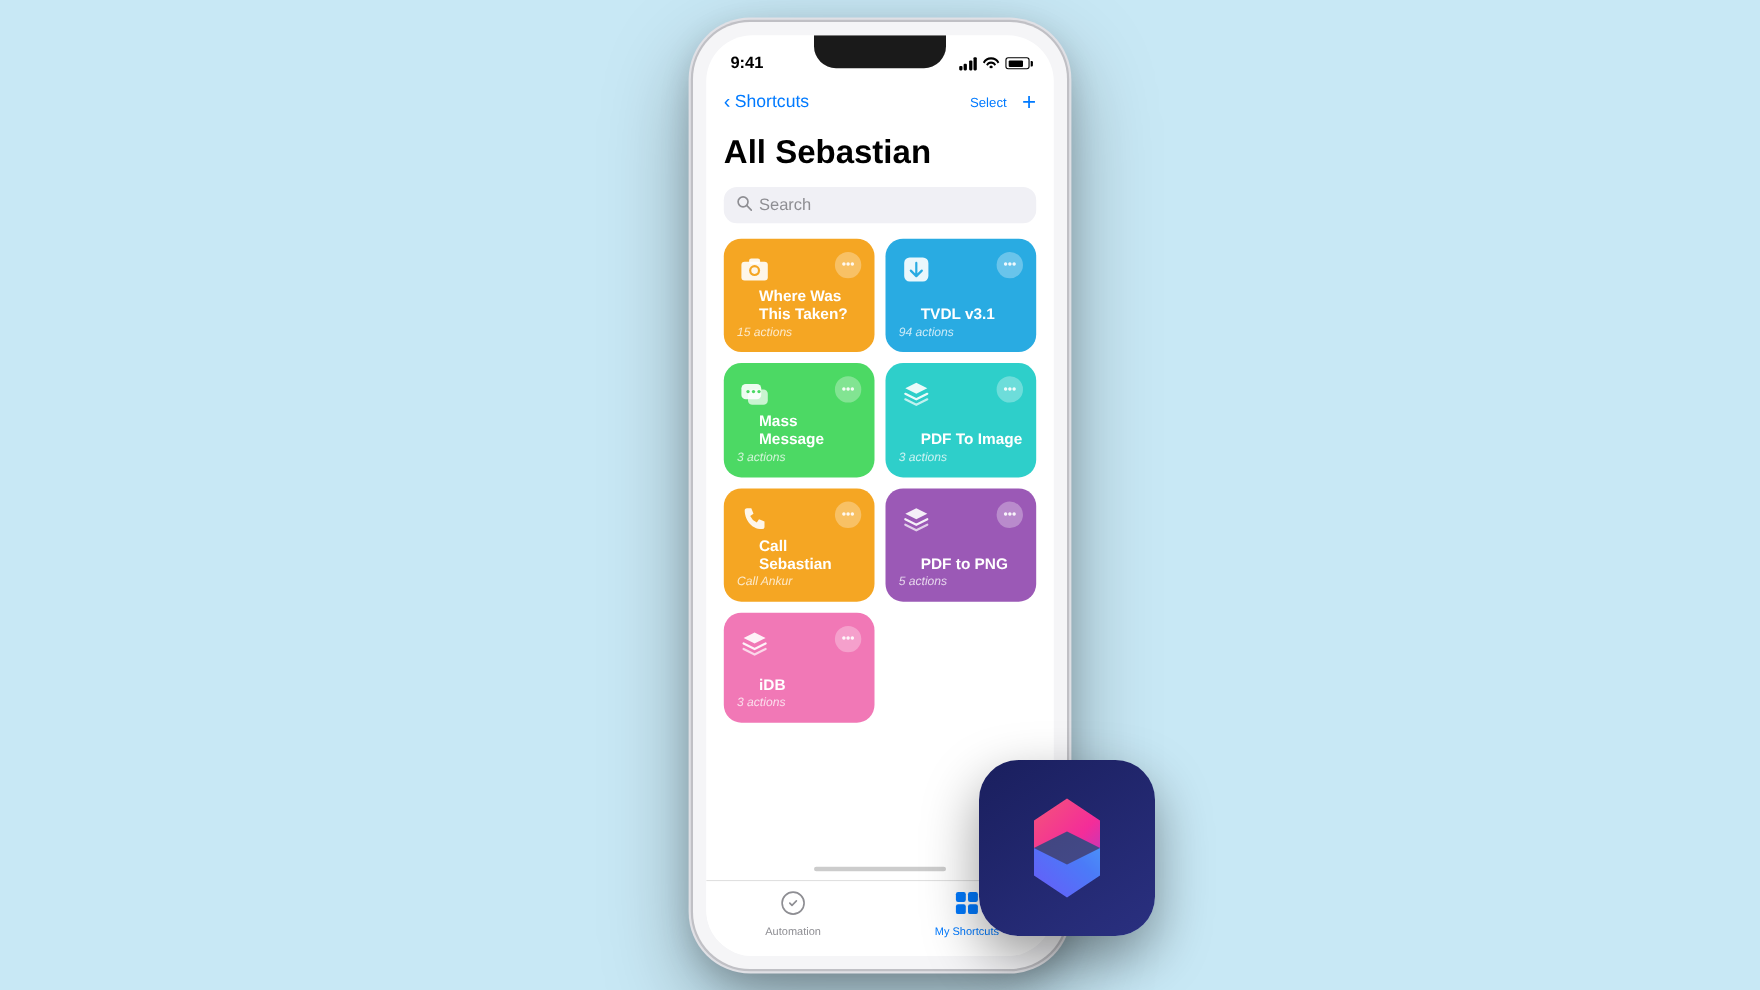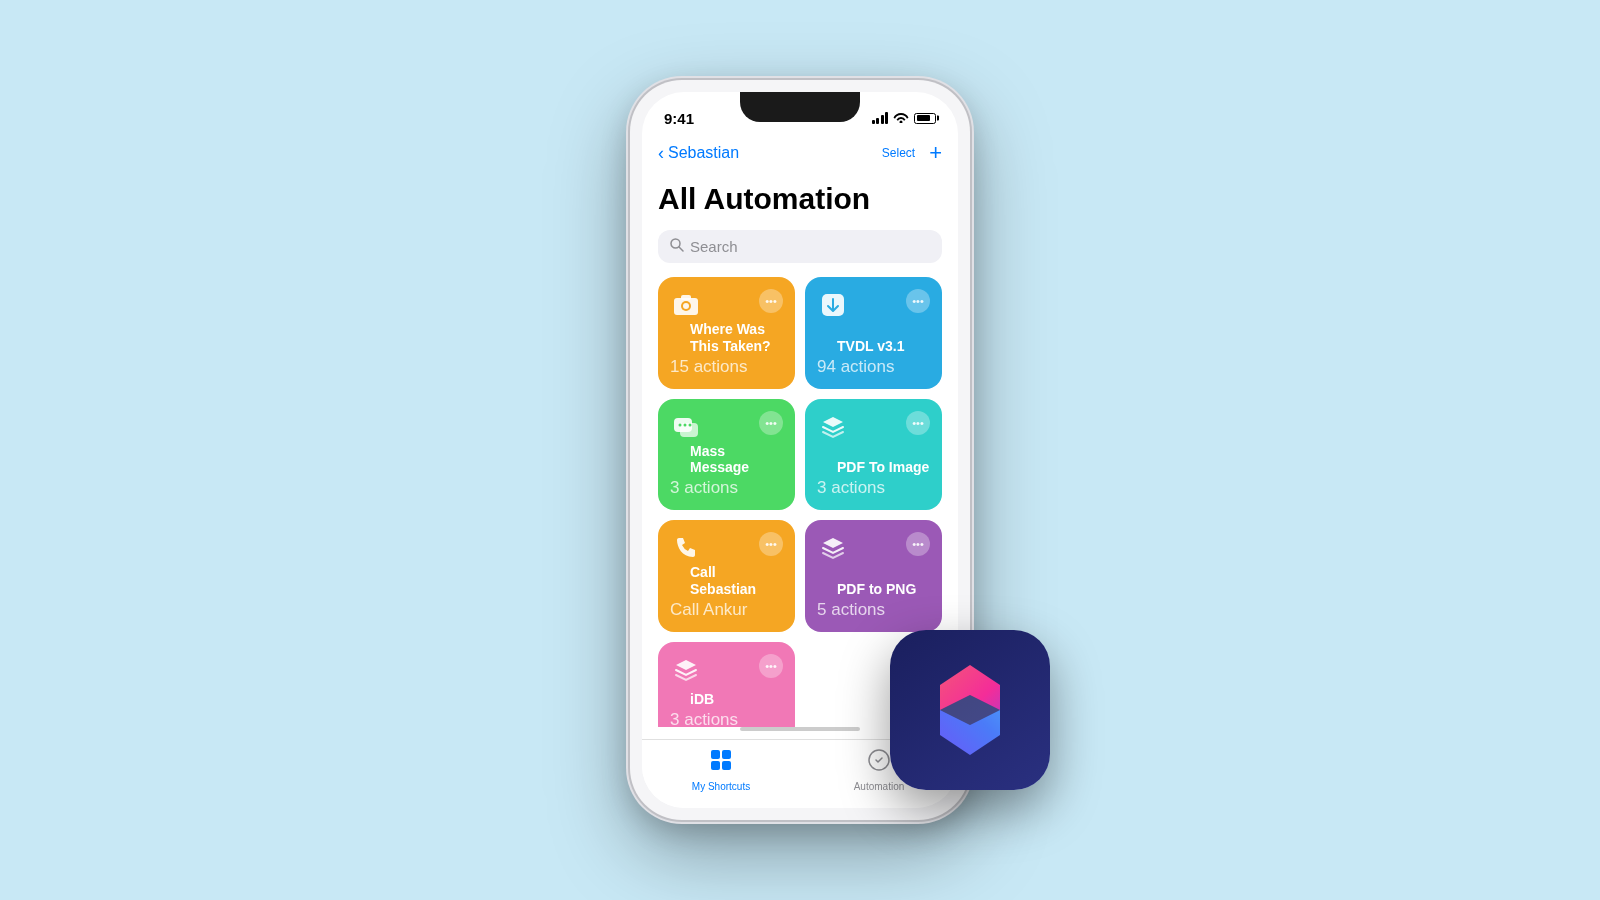--- a/index.html
+++ b/index.html
@@ -18,21 +18,21 @@
     .scene {
       position: relative;
       display: flex;
       align-items: center;
       justify-content: center;
     }
 
     
     .iphone {
       width: 340px;
-      height: 740px;
+      height: 861px;
       background: #f5f5f7;
       border-radius: 52px;
       box-shadow:
         0 0 0 2px #c0c0c5,
         0 0 0 4px #e0e0e5,
         0 30px 80px rgba(0,0,0,0.35),
         0 10px 30px rgba(0,0,0,0.2);
       position: relative;
       overflow: hidden;
     }
@@ -260,22 +260,23 @@
     .shortcut-name {
       font-size: 14px;
       font-weight: 600;
       color: #fff;
       line-height: 1.2;
       margin-bottom: 2px;
       margin-left: 20px;
     }
 
     .shortcut-actions {
-      font-size: 17px;
+      font-size: 11px;
       color: rgba(255,255,255,0.75);
+      font-style: italic;
     }
 
     
     .card-yellow { background: #F5A623; }
     .card-blue { background: #29ABE2; }
     .card-green { background: #4CD964; }
     .card-teal { background: #2ECFCA; }
     .card-yellow2 { background: #F5A623; }
     .card-purple { background: #9B59B6; }
     .card-pink { background: #F178B6; }
@@ -374,31 +375,31 @@
           </span>
           <div class="battery-icon">
             <div class="battery-fill"></div>
           </div>
         </div>
       </div>
 
       <div class="nav-bar">
         <div class="nav-back">
           <span class="nav-back-arrow">‹</span>
-          <span>Sebastian</span>
+          <span>Shortcuts</span>
         </div>
         <div class="nav-title-right">
           <span class="nav-select">Select</span>
           <span class="nav-plus">+</span>
         </div>
       </div>
 
       <div class="content">
         <div class="page-title">
-          <span>All Automation</span>
+          <span>All Sebastian</span>
         </div>
 
         <div class="search-bar">
           <span class="search-icon-svg">
             <svg width="14" height="14" viewBox="0 0 14 14" fill="none">
               <circle cx="5.5" cy="5.5" r="4.5" stroke="#8e8e93" stroke-width="1.5"></circle>
               <line x1="9" y1="9" x2="13" y2="13" stroke="#8e8e93" stroke-width="1.5" stroke-linecap="round"></line>
             </svg>
           </span>
           <span class="search-placeholder">Search</span>
@@ -524,39 +525,39 @@
               <div class="shortcut-actions">3 actions</div>
             </div>
           </div>
 
         </div>
       </div>
 
       <div class="home-indicator"></div>
 
       <div class="tab-bar">
+        <div class="tab-item tab-inactive">
+          <span class="tab-icon">
+            <svg width="24" height="24" viewBox="0 0 24 24" fill="none">
+              <path d="M12 2a10 10 0 100 20A10 10 0 0012 2z" stroke="#8e8e93" stroke-width="1.5" fill="none"></path>
+              <path d="M9 12l2 2 4-4" stroke="#8e8e93" stroke-width="1.5" stroke-linecap="round" stroke-linejoin="round"></path>
+            </svg>
+          </span>
+          <span class="tab-label">Automation</span>
+        </div>
         <div class="tab-item tab-active">
           <span class="tab-icon">
             <svg width="24" height="24" viewBox="0 0 24 24" fill="none">
               <rect x="2" y="2" width="9" height="9" rx="2" fill="#007AFF"></rect>
               <rect x="13" y="2" width="9" height="9" rx="2" fill="#007AFF"></rect>
               <rect x="2" y="13" width="9" height="9" rx="2" fill="#007AFF"></rect>
               <rect x="13" y="13" width="9" height="9" rx="2" fill="#007AFF"></rect>
             </svg>
           </span>
           <span class="tab-label">My Shortcuts</span>
-        </div>
-        <div class="tab-item tab-inactive">
-          <span class="tab-icon">
-            <svg width="24" height="24" viewBox="0 0 24 24" fill="none">
-              <path d="M12 2a10 10 0 100 20A10 10 0 0012 2z" stroke="#8e8e93" stroke-width="1.5" fill="none"></path>
-              <path d="M9 12l2 2 4-4" stroke="#8e8e93" stroke-width="1.5" stroke-linecap="round" stroke-linejoin="round"></path>
-            </svg>
-          </span>
-          <span class="tab-label">Automation</span>
         </div>
       </div>
     </div>
   </div>
 
   <div class="app-icon">
     <svg viewBox="0 0 110 110" fill="none" xmlns="http://www.w3.org/2000/svg">
 
       <defs>
         <linearGradient id="sg1" x1="0" y1="0" x2="110" y2="110" gradientUnits="userSpaceOnUse">

